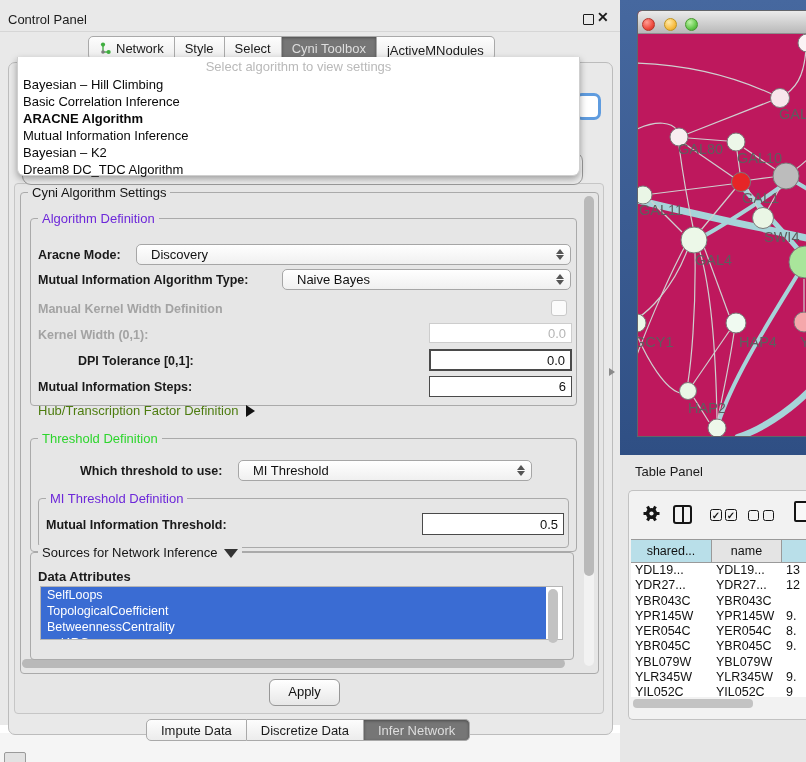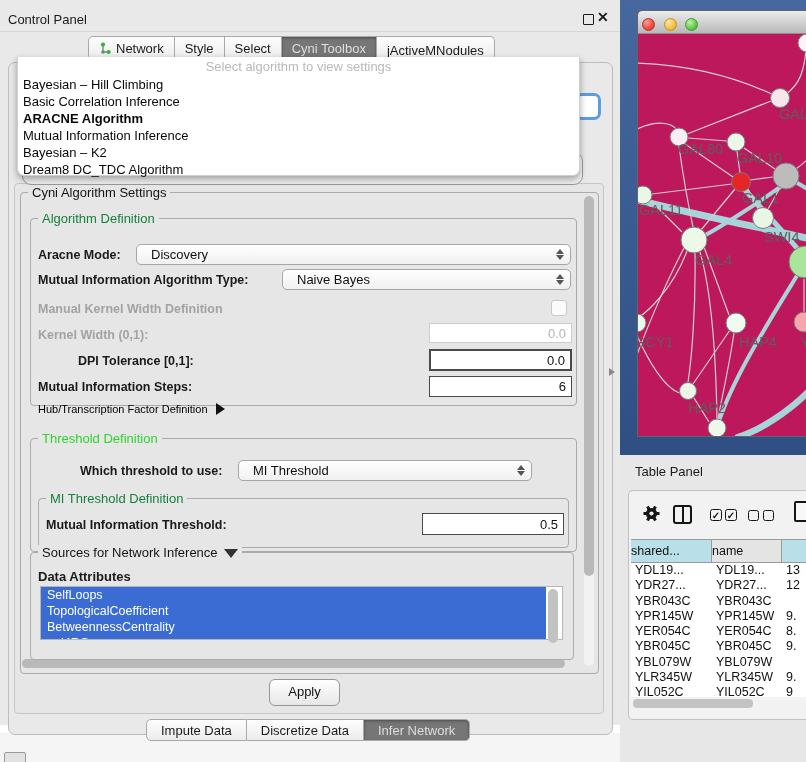--- a/index.html
+++ b/index.html
@@ -38,21 +38,21 @@
   #hidden-combo{left:22px;top:152px;width:561px;height:33px;border:1px solid #9a9a9a;border-radius:9px;
       background:linear-gradient(#ffffff,#ededed);z-index:5;box-sizing:border-box;}
   #hidden-combo span{position:absolute;left:16px;top:8px;font-size:13px;color:#a4a4a4;}
   #focus-ring-button{left:575px;top:93px;width:26px;height:27px;border:3px solid #5f9cdf;border-radius:7px;
       background:#fff;z-index:4;box-sizing:border-box;}
 
   
   #settings-box{left:14px;top:183px;width:588px;height:529px;background:#e6e6e6;border:1px solid #c6c6c6;border-radius:4px;}
   .group{position:absolute;border:1px solid #aaaaaa;border-radius:4px;}
   .gtitle{position:absolute;top:-8px;left:7px;background:#e6e6e6;padding:0 4px;font-size:13px;white-space:nowrap;}
-  .gtitle.blue{color:#15803d;}
+  .gtitle.blue{color:#6d28d9;}
   .gtitle.green{color:#2dd52d;}
   .gtitle.black{color:#141414;}
   .flabel{position:absolute;font-size:12.5px;font-weight:bold;color:#1a1a1a;white-space:nowrap;}
   .flabel.dis{color:#a3a3a3;}
   .combo{position:absolute;border:1px solid #a6a6a6;border-radius:5px;background:linear-gradient(#ffffff,#f0f0f0);
       font-size:13px;color:#111;box-sizing:border-box;}
   .combo .cval{position:absolute;left:14px;top:2px;}
   .stepper{position:absolute;right:5px;top:3px;width:9px;}
   .stepper i{display:block;width:0;height:0;border-left:4px solid transparent;border-right:4px solid transparent;margin:1px 0;}
   .stepper .up{border-bottom:5px solid #555;}
@@ -101,21 +101,21 @@
   #table-panel{left:628px;top:490px;width:180px;height:230px;background:#f2f2f2;border:1px solid #c2c2c2;
       border-right:none;border-radius:5px 0 0 5px;box-sizing:border-box;overflow:hidden;}
   .ticonbox{position:absolute;box-sizing:border-box;}
   #col-icon{left:44px;top:14px;width:19px;height:19px;border:2px solid #151515;border-radius:3px;}
   #col-icon:after{content:"";position:absolute;left:6.5px;top:0;width:2px;height:15px;background:#151515;}
   .cb{border:1.5px solid #151515;border-radius:2.5px;font-size:10px;font-weight:bold;color:#151515;text-align:center;line-height:11px;}
   #doc-icon{left:165px;top:10px;width:14px;height:21px;border:2px solid #151515;border-radius:2px;background:#f8f8f8;}
   #tbl{position:absolute;left:2px;top:48px;width:178px;}
   #tbl-header{display:flex;height:22px;border-top:1px solid #9a9a9a;border-bottom:1px solid #9a9a9a;}
   .th{box-sizing:border-box;border-right:1px solid #9a9a9a;font-size:12.5px;color:#111;
-      line-height:22px;}
+      text-align:center;line-height:22px;}
   .th.c1{width:81px;background:#b9dfe9;}
   .th.c2{width:70px;background:#e4e4e4;}
   .th.c3{width:27px;background:#b9dfe9;border-right:none;}
   .trow{display:flex;height:15.3px;font-size:12.5px;color:#111;background:#fff;}
   .td{box-sizing:border-box;padding-left:4px;overflow:hidden;white-space:nowrap;}
   .td.c1{width:81px;}
   .td.c2{width:70px;}
   .td.c3{width:27px;}
   #tbl-body{height:134px;overflow:hidden;background:#fff;}
   #tbl-hscroll{position:absolute;left:4px;top:208px;width:120px;height:9px;background:#c3c3c3;border-radius:4px;}
@@ -198,21 +198,21 @@
   </div>
   <div class="flabel dis abs" style="left:38px;top:302px;">Manual Kernel Width Definition</div>
   <div class="checkbox abs" style="left:551px;top:300px;"></div>
   <div class="flabel dis abs" style="left:38px;top:328px;">Kernel Width (0,1):</div>
   <input class="tinput abs" style="left: 429px; top: 323px; width: 143px; height: 20px; border: 1px solid rgb(205, 205, 205); color: rgb(181, 181, 181);" readonly="" value="0.0">
   <div class="flabel abs" style="left:38px;top:354px;margin-left:40px;">DPI Tolerance [0,1]:</div>
   <input class="tinput abs" style="left: 429px; top: 349px; width: 143px; height: 22px; border: 2px solid rgb(74, 74, 74); color: rgb(17, 17, 17);" readonly="" value="0.0">
   <div class="flabel abs" style="left:38px;top:380px;">Mutual Information Steps:</div>
   <input class="tinput abs" style="left: 429px; top: 376px; width: 143px; height: 21px; border: 1.5px solid rgb(74, 74, 74); color: rgb(17, 17, 17);" readonly="" value="6">
 
-  <div class="abs" style="left:38px;top:403px;font-size:11px;color:#000000;">
+  <div class="abs" style="left:38px;top:403px;font-size:13px;color:#4d7c0f;">
     <span>Hub/Transcription Factor Definition</span><span class="tri-right"></span>
   </div>
 
   <div class="abs group" style="left:30px;top:438px;width:545px;height:112px;">
     <span class="gtitle green">Threshold Definition</span>
   </div>
   <div class="flabel abs" style="left:80px;top:464px;">Which threshold to use:</div>
   <div class="combo abs" style="left:238px;top:460px;width:294px;height:21px;">
     <span class="cval">MI Threshold</span>
     <span class="stepper">

